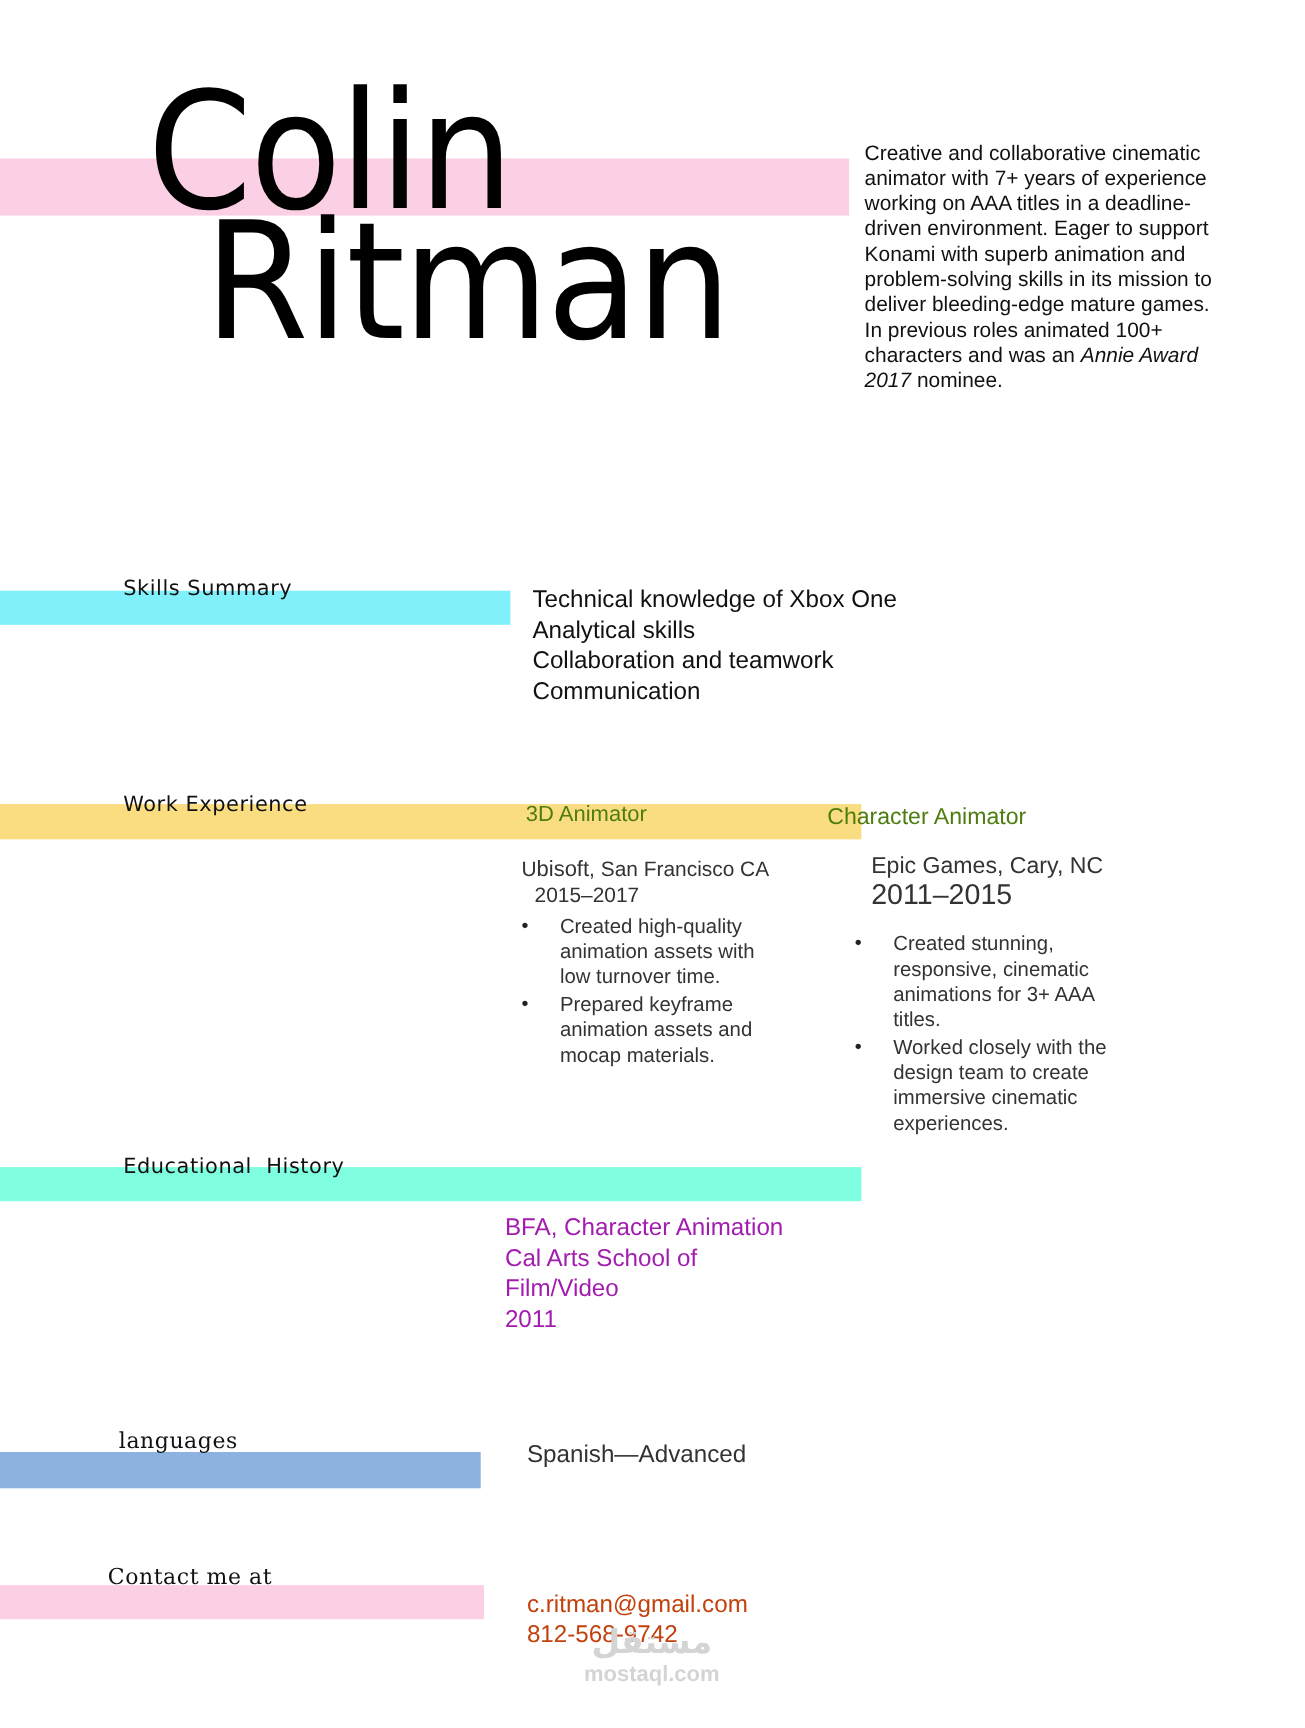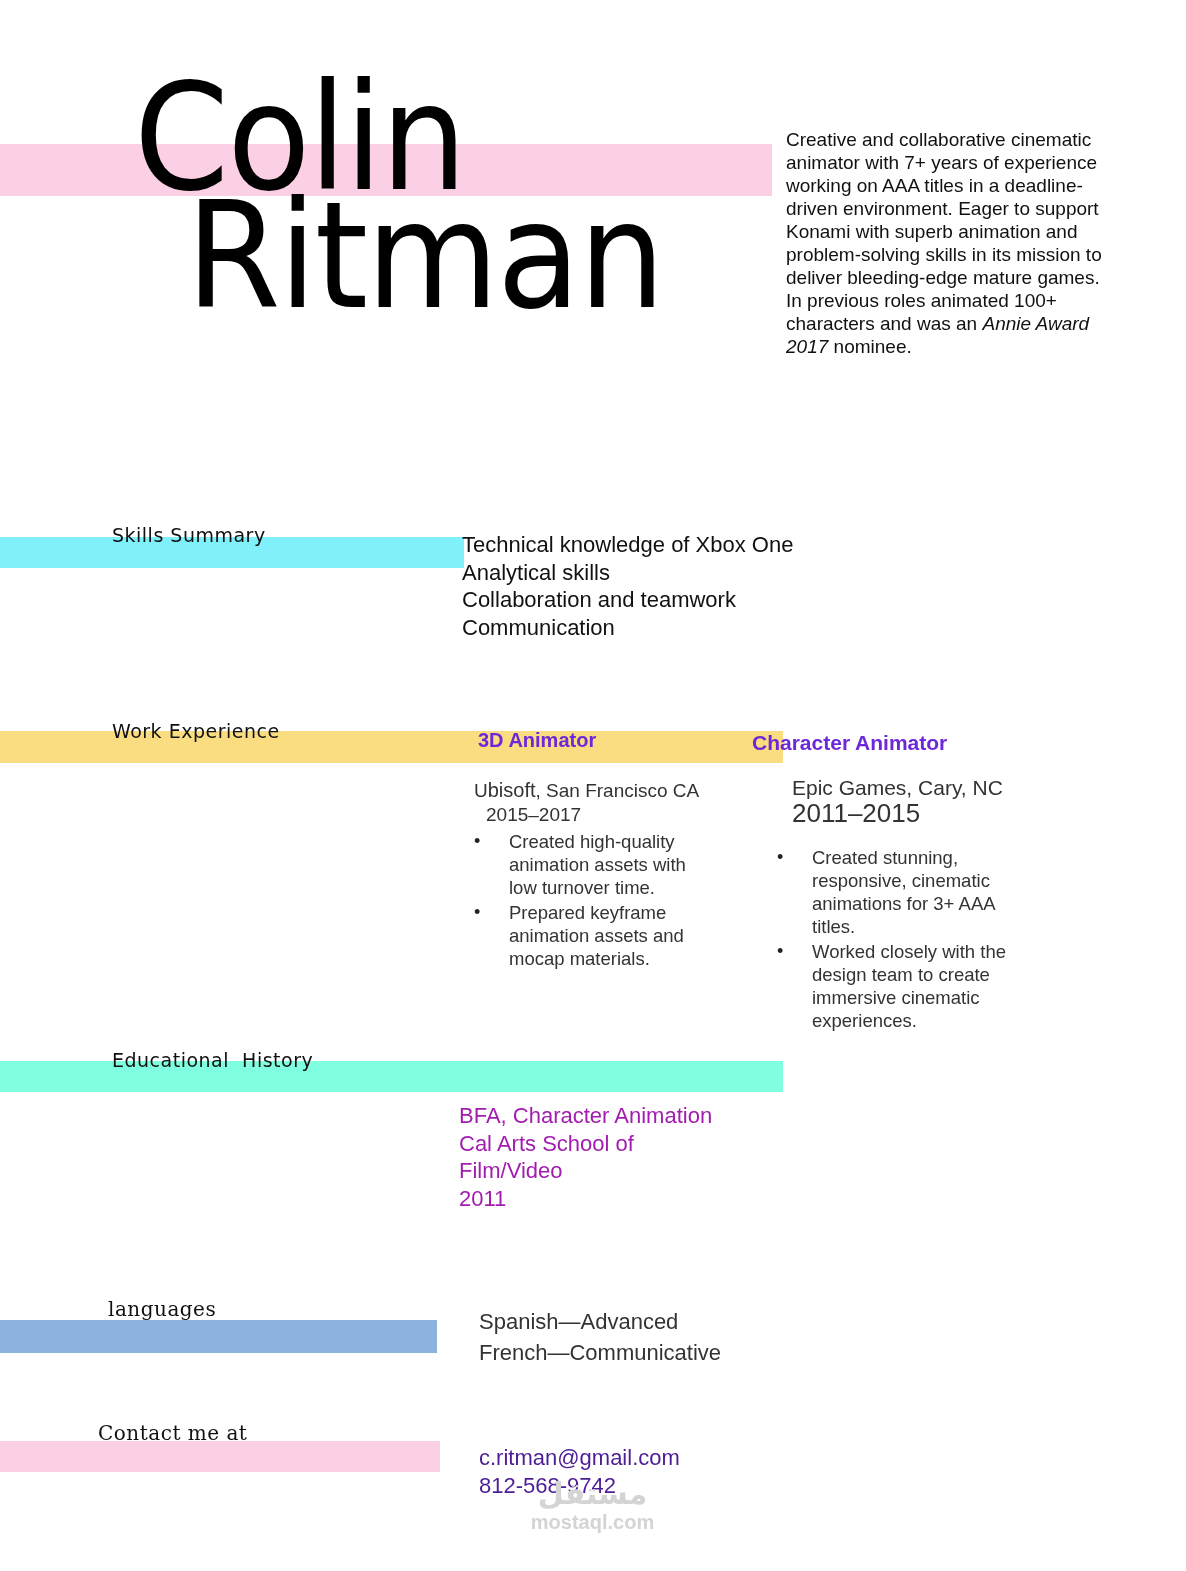--- a/index.html
+++ b/index.html
@@ -33,34 +33,34 @@
     font-size: 19px;
     color: #111;
     letter-spacing: 0.5px;
     white-space: nowrap;
   }
   .section-label.serif {
     font-family: "DejaVu Serif", serif;
     font-size: 20px;
   }
 
-  .skills { position: absolute; left: 462px; top: 531px; font-size: 22px; line-height: 27.7px; color: #111; }
+  .skills { position: absolute; left: 484px; top: 531px; font-size: 22px; line-height: 27.7px; color: #111; }
   .skills div { white-space: nowrap; }
 
-  .job-title { position: absolute; font-weight: bold; color: #6d28d9; white-space: nowrap; }
+  .job-title { position: absolute; font-weight: normal; color: #4d7c0f; white-space: nowrap; }
   .job-meta { position: absolute; font-size: 19px; line-height: 23px; color: #333; white-space: nowrap; }
   .job-meta .small { font-size: 20px; }
 
   .bullets { position: absolute; list-style: none; font-size: 18.5px; line-height: 23px; color: #333; }
   .bullets li { position: relative; padding-left: 35px; margin-bottom: 2px; }
   .bullets li::before { content: "\2022"; position: absolute; left: 0; top: 0; font-size: 18px; color: #222; }
 
   .edu { position: absolute; left: 459px; top: 1102px; font-size: 22px; line-height: 27.7px; color: #a21caf; }
   .lang { position: absolute; left: 479px; top: 1306px; font-size: 22px; line-height: 31px; color: #333; white-space: nowrap; }
-  .contact { position: absolute; left: 479px; top: 1444px; font-size: 22px; line-height: 28px; color: #4c1d95; white-space: nowrap; }
+  .contact { position: absolute; left: 479px; top: 1444px; font-size: 22px; line-height: 28px; color: #c2410c; white-space: nowrap; }
 
   .watermark { position: absolute; left: 520px; top: 1478px; color: #d4d4d4; text-align: center; width: 145px; }
   .watermark .ar { font-family: "DejaVu Sans", sans-serif; font-size: 30px; font-weight: bold; line-height: 32px; }
   .watermark .en { font-size: 20px; font-weight: bold; line-height: 24px; }
 </style>
 </head>
 <body>
 
 <div class="bar" style="top:144px;width:772px;height:52px;background:#fcd0e4;"></div>
 <div class="bar" style="top:537px;width:464px;height:31px;background:#80f1fa;"></div>
@@ -104,21 +104,20 @@
 <div class="edu">
   <div>BFA, Character Animation</div>
   <div>Cal Arts School of</div>
   <div>Film/Video</div>
   <div>2011</div>
 </div>
 
 <div class="section-label serif" style="left:108px;top:1297px;">languages</div>
 <div class="lang">
   <div>Spanish—Advanced</div>
-  <div>French—Communicative</div>
 </div>
 
 <div class="section-label serif" style="left:98px;top:1421px;">Contact me at</div>
 <div class="contact">
   <div>c.ritman@gmail.com</div>
   <div>812-568-9742</div>
 </div>
 
 <div class="watermark">
   <div class="ar">مستقل</div>

